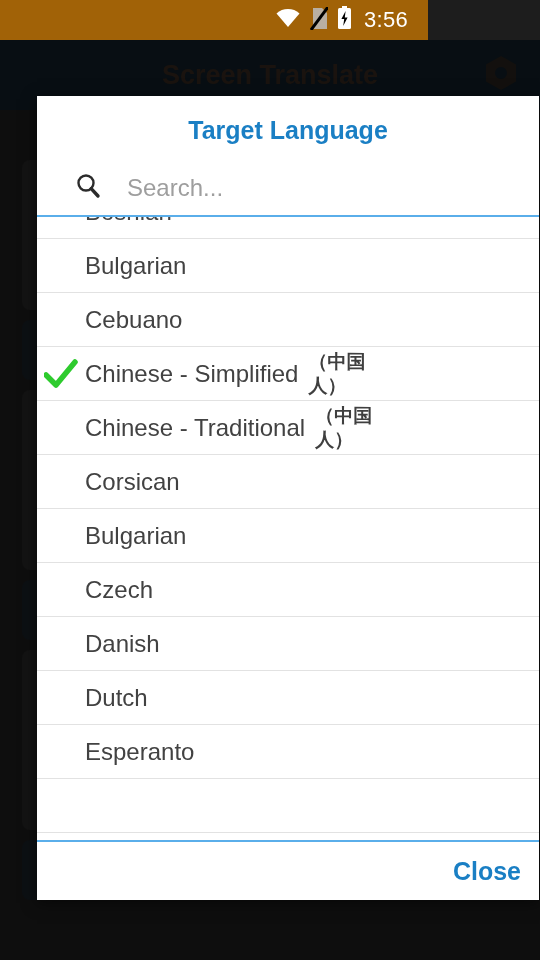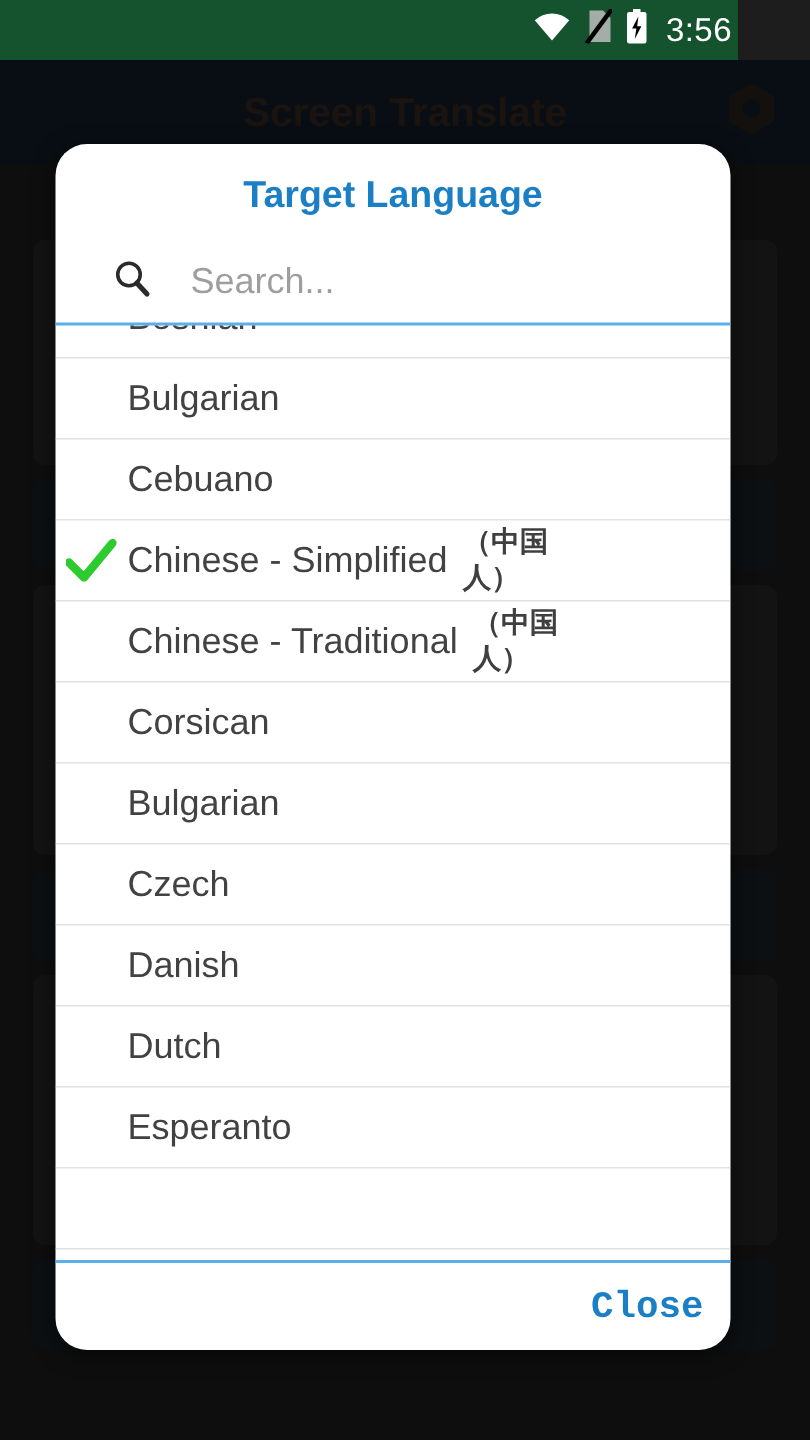--- a/index.html
+++ b/index.html
@@ -6,23 +6,23 @@
   html, body {
     width:540px; height:960px;
     background:#1d1d1d;
     font-family:"Liberation Sans", sans-serif;
     overflow:hidden;
   }
   #screen { position:relative; width:540px; height:960px; overflow:hidden; background:#1d1d1d; }
 
   
   .statusbar{
-    position:absolute; top:0; left:0; width:492px; height:40px;
-    background:#14532d; display:flex; align-items:center; justify-content:flex-end;
-    padding-right:4px; gap:9px; z-index:40;
+    position:absolute; top:0; left:0; width:428px; height:40px;
+    background:#a16207; display:flex; align-items:center; justify-content:flex-end;
+    padding-right:20px; gap:9px; z-index:40;
   }
   .sb-icon{ display:block; }
   .sb-time{ color:#fff; font-size:22px; letter-spacing:.3px; margin-left:3px; }
 
   
   .app-bg{ position:absolute; top:40px; left:0; width:540px; height:920px; background:#212121; }
   .appbar{
     position:absolute; top:40px; left:0; width:540px; height:70px;
     background:#13202a; display:flex; align-items:center; justify-content:center;
   }
@@ -30,22 +30,22 @@
   .appbar-icon{ position:absolute; right:22px; top:50%; transform:translateY(-50%); }
   .bg-cards{ position:absolute; top:110px; left:0; width:540px; height:850px; }
   .bg-card{ position:absolute; left:22px; width:496px; background:#2a2a2a; border-radius:8px; }
   .bg-card.dark{ background:#1b242b; }
 
   
   .scrim{ position:absolute; inset:40px 0 0 0; background:rgba(0,0,0,.55); z-index:10; }
 
   
   .dialog{
-    position:absolute; left:37px; top:96px; width:450px; height:804px;
-    background:#fff; border-radius:21px; z-index:20;
+    position:absolute; left:37px; top:96px; width:502px; height:804px;
+    background:#fff; border-radius:0; z-index:20;
     display:flex; flex-direction:column; overflow:hidden;
     box-shadow:0 3px 14px rgba(0,0,0,.5);
   }
   .dlg-title{
     color:#1a7fc4; font-size:25px; font-weight:bold; text-align:center;
     padding:20px 0 16px 0;
   }
   .search-row{ display:flex; align-items:center; padding:0 5px 0 36px; height:54px; }
   .search-placeholder{ color:#9e9e9e; font-size:24px; margin-left:24px; }
   .list-wrap{ flex:1; border-top:2px solid #5aaeea; border-bottom:2px solid #5aaeea; position:relative; overflow:hidden; }
@@ -53,21 +53,21 @@
   .lang-row{
     position:relative; height:54px; display:flex; align-items:center;
     border-bottom:1px solid #e2e2e2; 
   }
   .check-slot{ width:48px; flex:0 0 48px; display:flex; align-items:center; justify-content:center; }
   .lang-label{ font-size:24px; color:#424242; white-space:nowrap; }
   .lang-native{
     font-size:19px; color:#3f3f3f; margin-left:10px; width:64px;
     line-height:24px; word-break:break-all;font-weight:bold;
   }
-  .footer{ height:58px; display:flex; align-items:center; justify-content:flex-end; padding-right:18px;font-family:Liberation Mono, monospace; }
+  .footer{ height:58px; display:flex; align-items:center; justify-content:flex-end; padding-right:18px; }
   .close-btn{ color:#1a7fc4; font-size:25px; font-weight:bold; }
 </style>
 </head>
 <body>
 
 <div id="screen">
 
   <div class="app-bg">
     <div class="bg-cards">
       <div class="bg-card" style="top:10px;height:150px;"></div>

